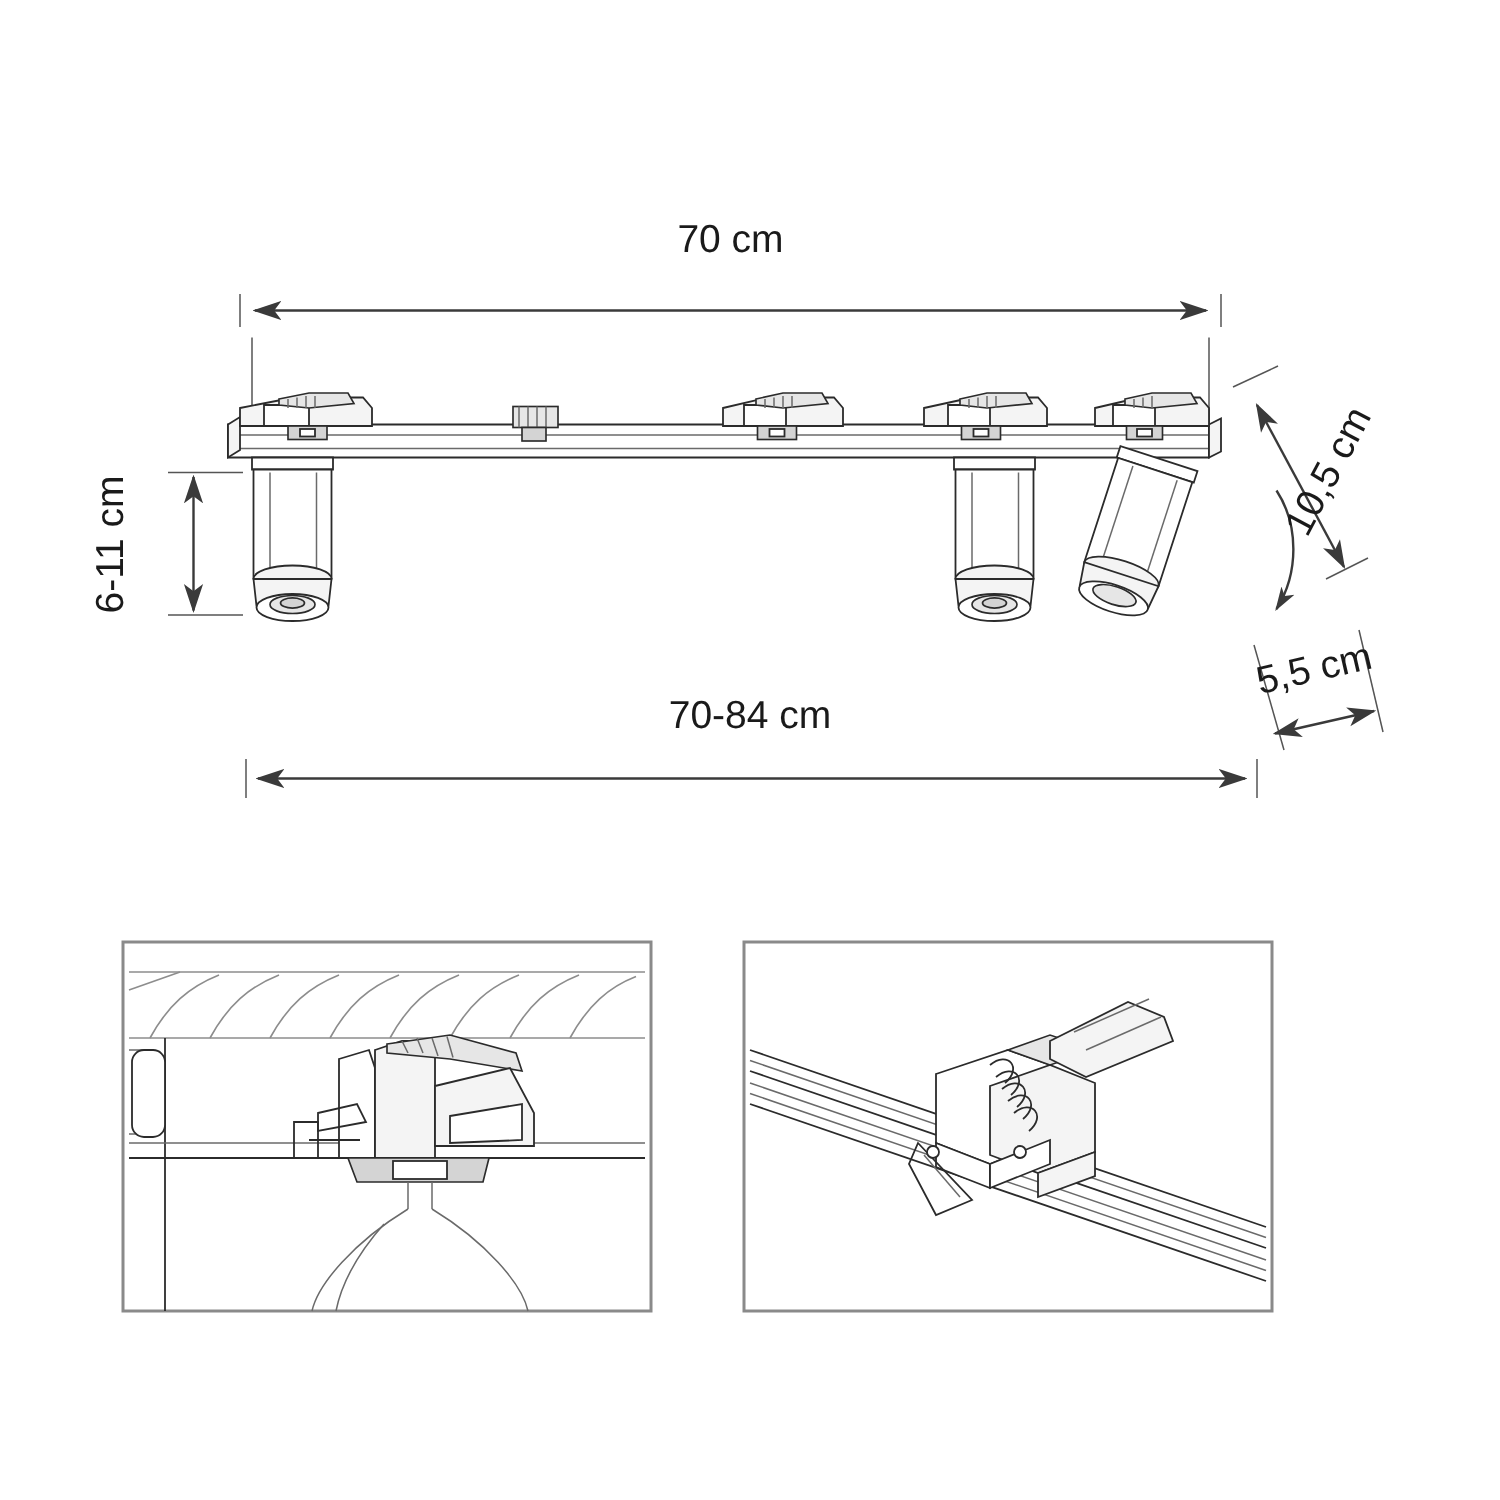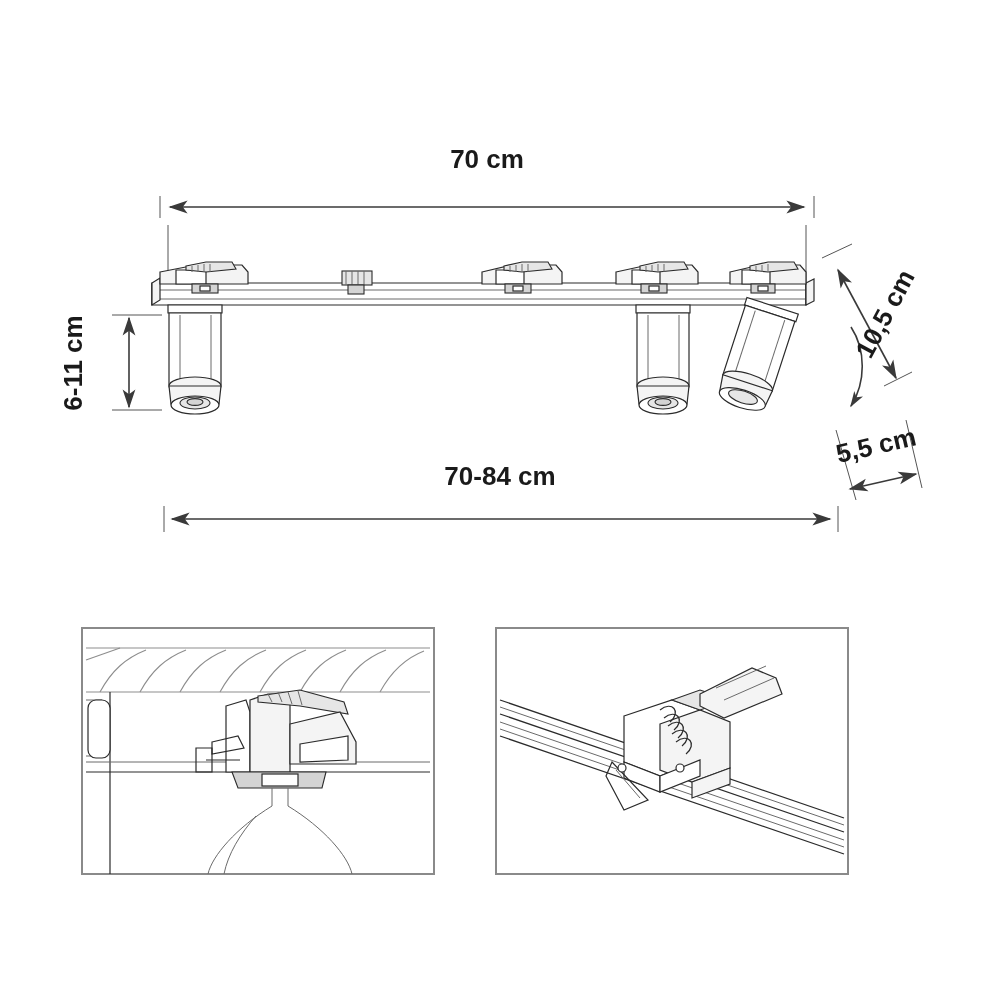--- a/index.html
+++ b/index.html
@@ -13,21 +13,20 @@
     font-family: "Liberation Sans", sans-serif;
     color: #1a1a1a;
     overflow: hidden;
     position: relative;
   }
   #stage {
     position: absolute;
     inset: 0;
     width: 1000px;
     height: 796px;
-    font-weight: bold;
   }
   svg.diagram {
     display: block;
     width: 1000px;
     height: 1000px;
   }
   .dim-text {
     font-family: "Liberation Sans", sans-serif;
     font-size: 26px;
     fill: #1a1a1a;

